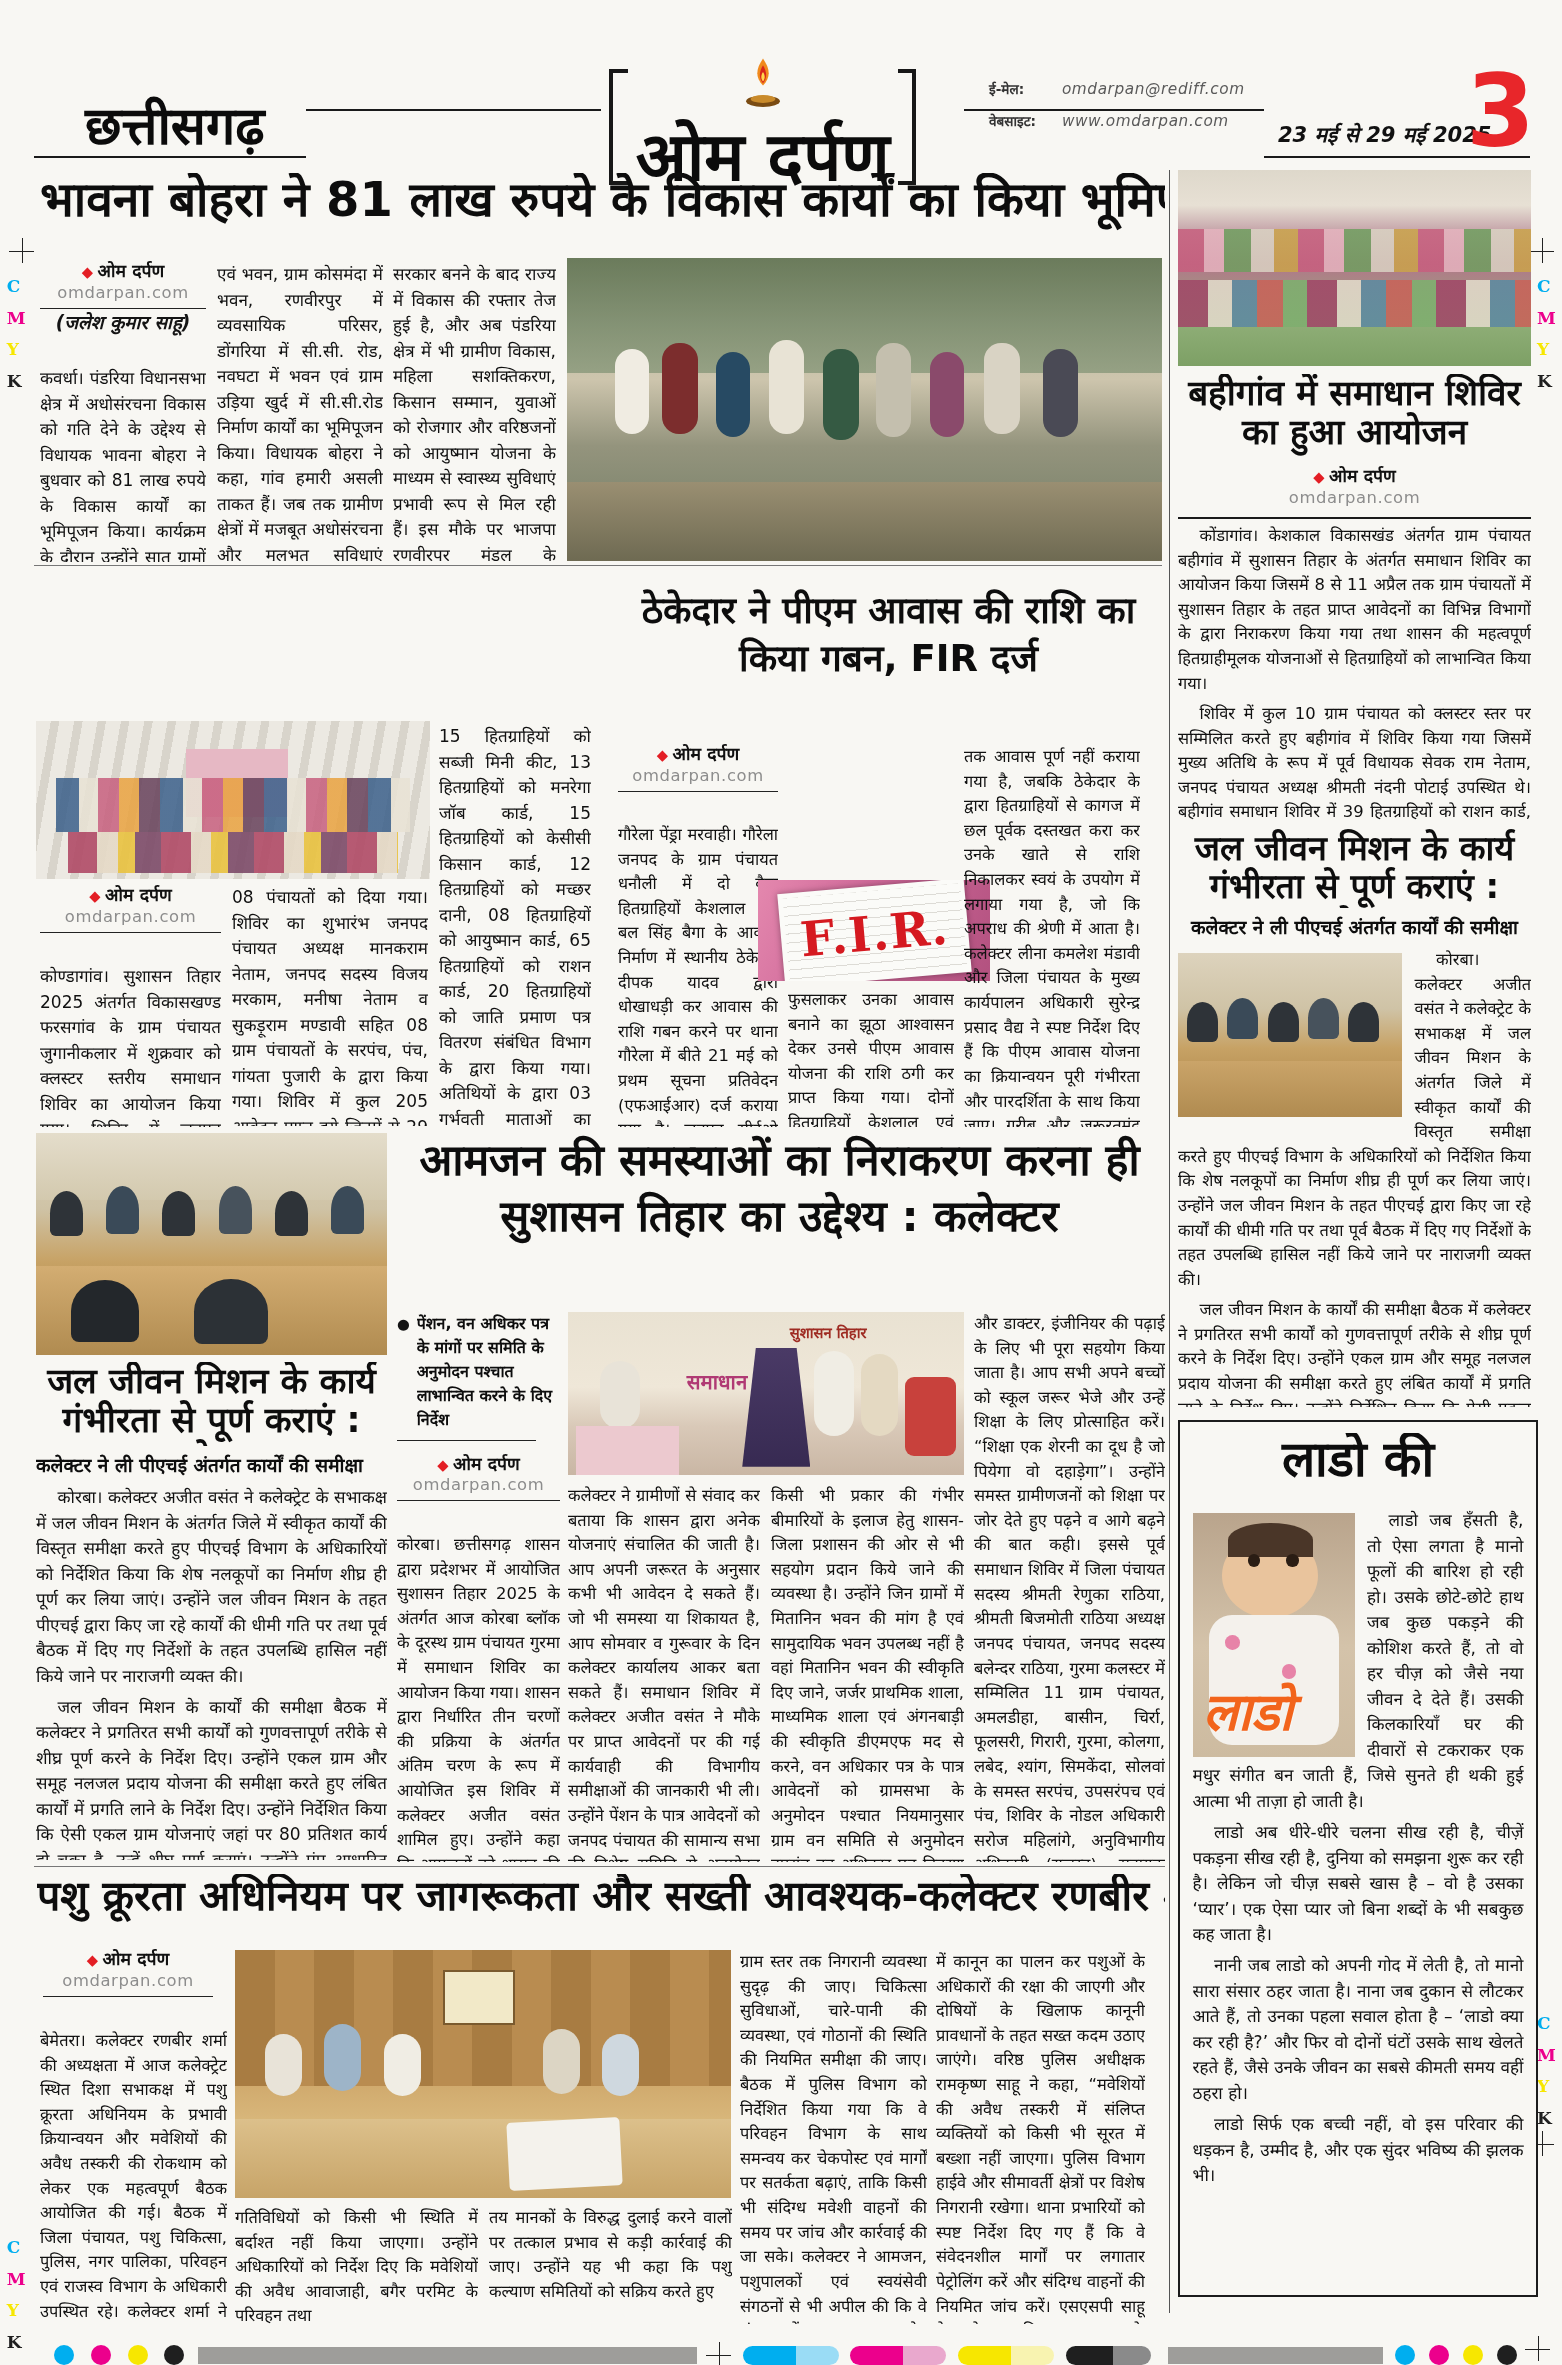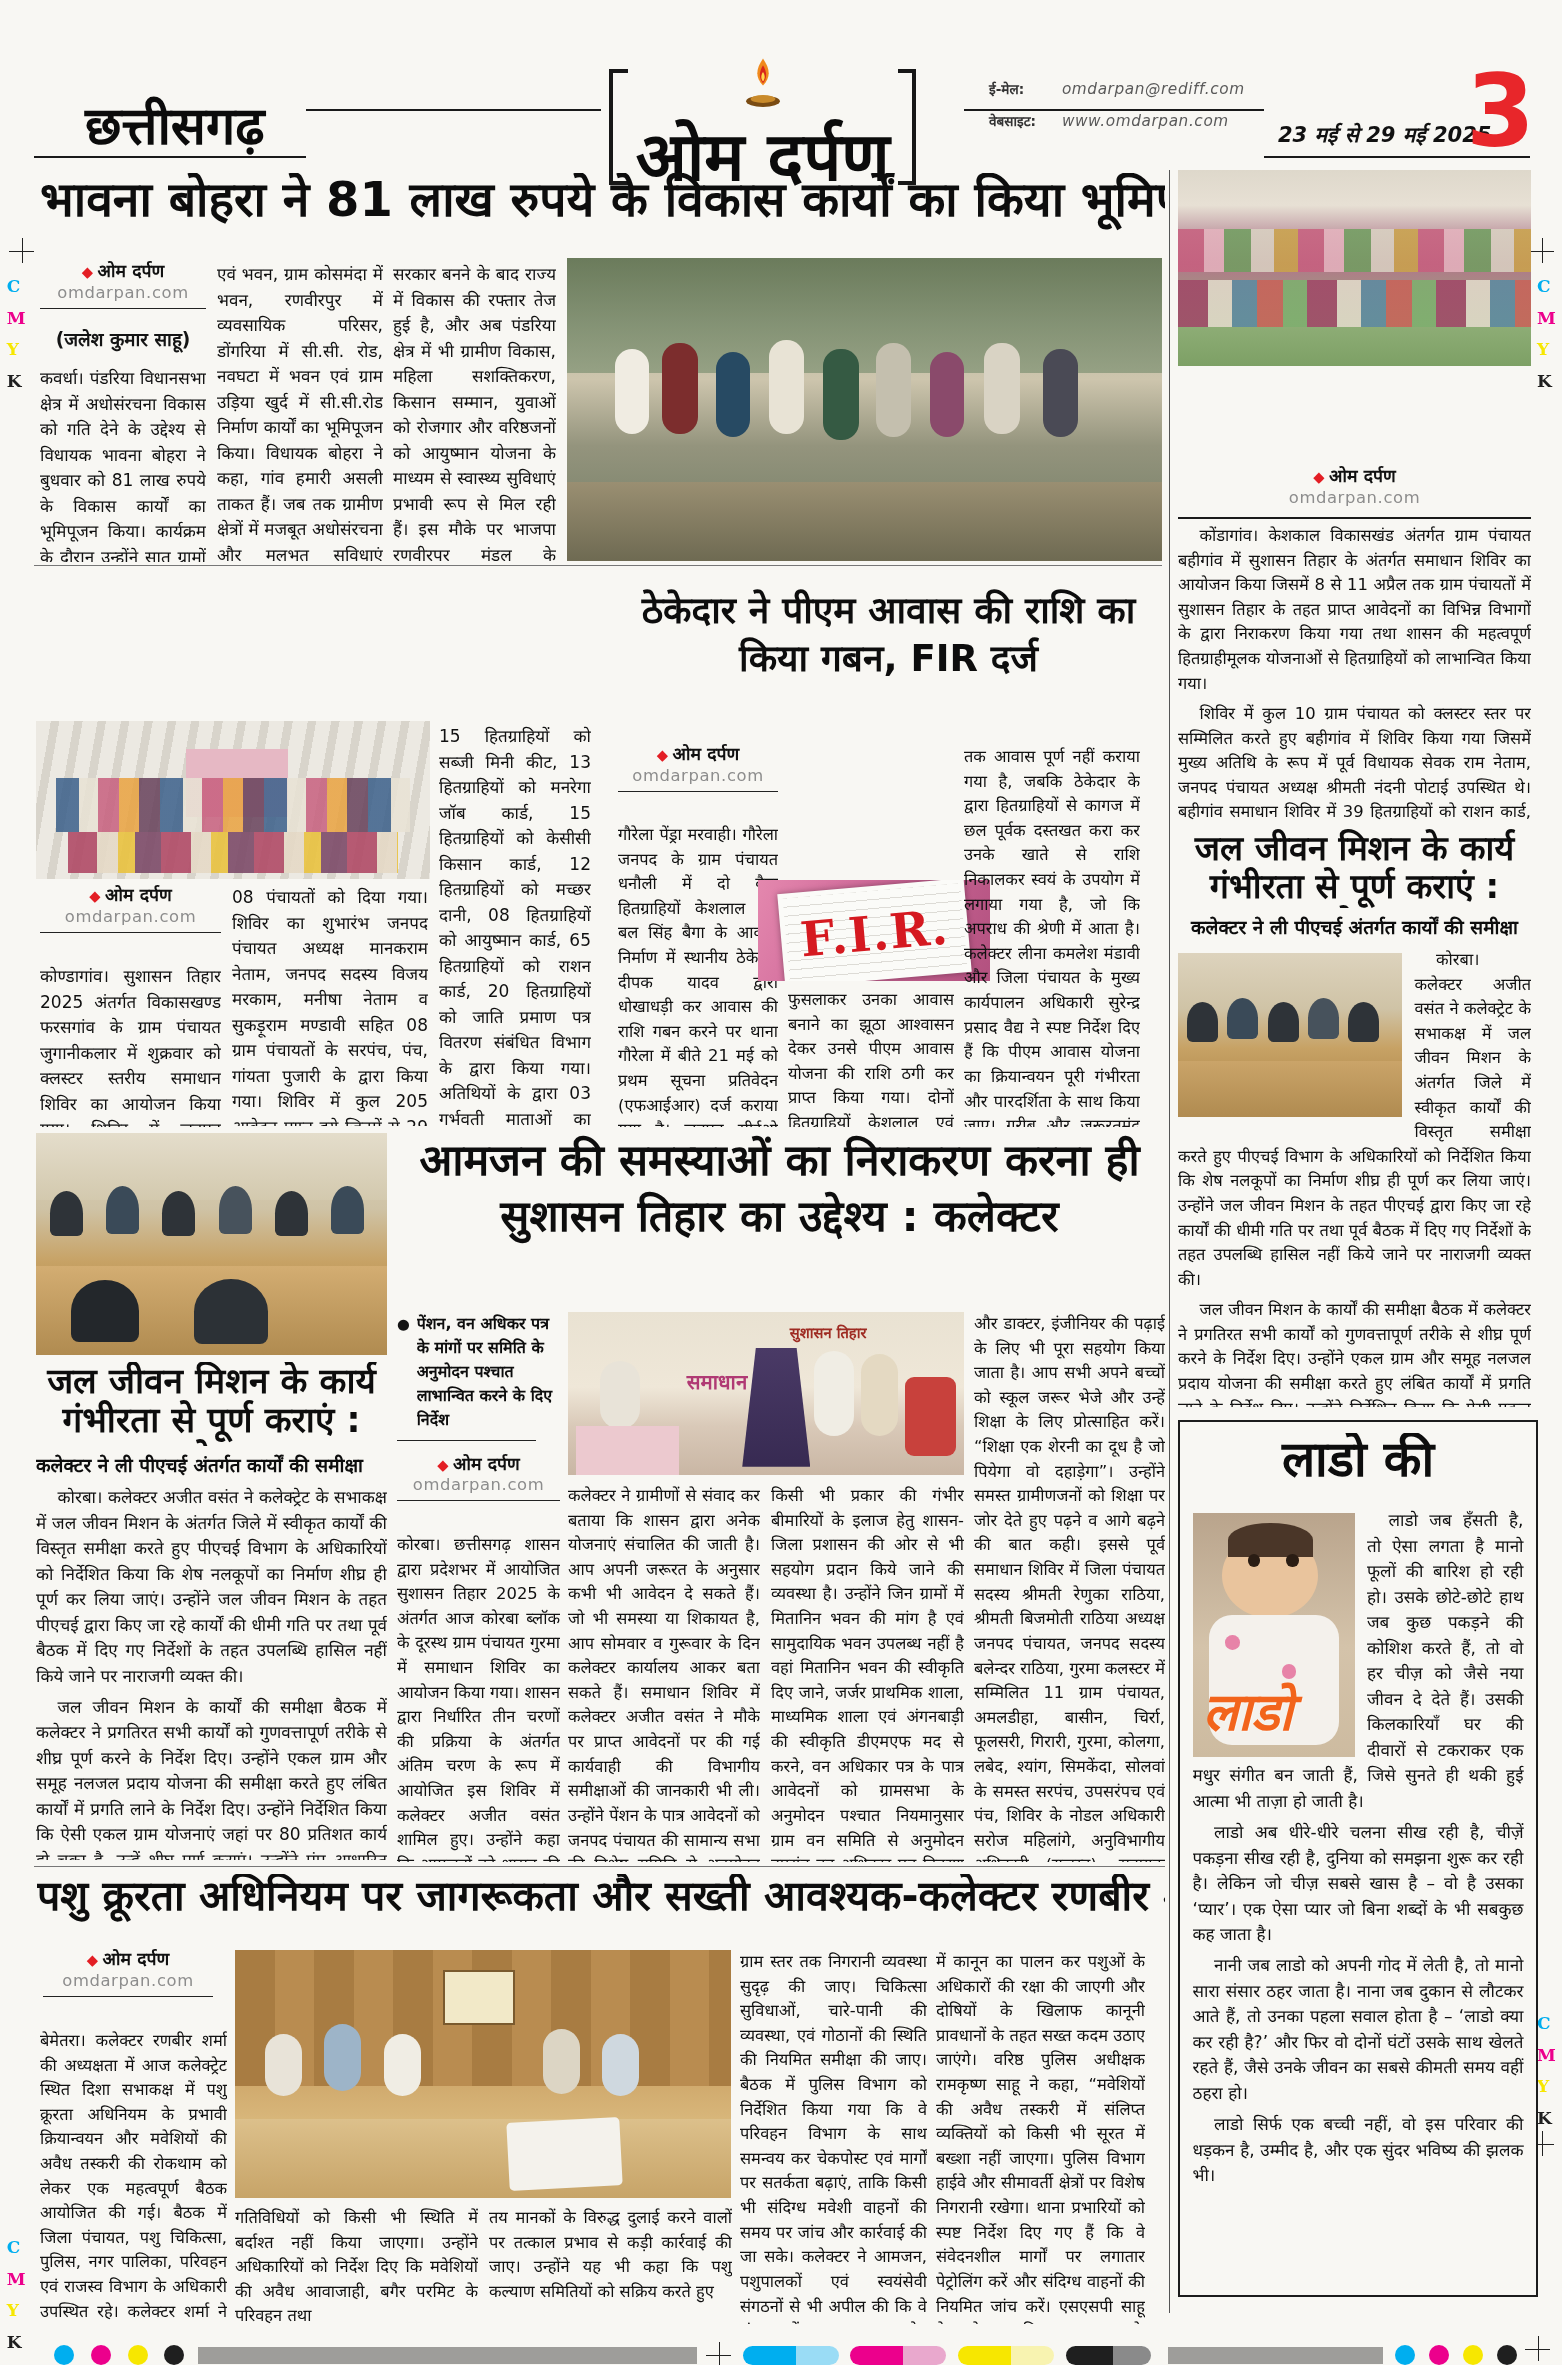--- a/index.html
+++ b/index.html
@@ -132,21 +132,21 @@
   <div class="rule" style="left:1264px;top:156px;width:266px;height:2.3px;"></div>
 
   <div class="headline one-line" style="left:40px;top:173px;width:1125px;font-size:48px;height:68px;">भावना बोहरा ने 81 लाख रुपये के विकास कार्यों का किया भूमिपूजन</div>
 
   <div class="abs" style="left:40px;top:261px;width:166px;">
     <div class="byline">
       <span class="diamond">◆</span><span class="brand">ओम दर्पण</span>
       <div class="site">omdarpan.com</div>
       <div class="underl"></div>
     </div>
-    <div style="text-align:center;font-weight:700;font-size:18.7px;margin-top:17px;">(जलेश कुमार साहू)</div>
+    <div style="text-align:center;font-weight:700;font-size:18.7px;margin-top:0;font-style:italic;">(जलेश कुमार साहू)</div>
   </div>
   <div class="body-text" style="left:40px;top:366px;width:166px;height:196px;">कवर्धा। पंडरिया विधानसभा क्षेत्र में अधोसंरचना विकास को गति देने के उद्देश्य से विधायक भावना बोहरा ने बुधवार को 81 लाख रुपये के विकास कार्यों का भूमिपूजन किया। कार्यक्रम के दौरान उन्होंने सात ग्रामों में सामुदायिक भवन, नाली, शौचालय, सीसी रोड और व्यवसायिक परिसर निर्माण जैसी योजनाओं का शुभारंभ किया। इस दौरान उन्होंने ग्राम गोरखपुर कला में सामुदायिक भवन, सुरजपुरा में नाली, शौचालय</div>
   <div class="body-text" style="left:217px;top:262px;width:166px;height:299px;">एवं भवन, ग्राम कोसमंदा में भवन, रणवीरपुर में व्यवसायिक परिसर, डोंगरिया में सी.सी. रोड, नवघटा में भवन एवं ग्राम उड़िया खुर्द में सी.सी.रोड निर्माण कार्यों का भूमिपूजन किया। विधायक बोहरा ने कहा, गांव हमारी असली ताकत हैं। जब तक ग्रामीण क्षेत्रों में मजबूत अधोसंरचना और मूलभूत सुविधाएं उपलब्ध नहीं होंगी, तब तक संपूर्ण विकास अधूरा रहेगा। हमारी प्राथमिकता है कि हर गांव में विकास की रोशनी पहुँचे और हर नागरिक को बुनियादी सुविधाएं उपलब्ध हों। उन्होंने आगे कहा कि भाजपा</div>
   <div class="body-text" style="left:393px;top:262px;width:163px;height:299px;">सरकार बनने के बाद राज्य में विकास की रफ्तार तेज हुई है, और अब पंडरिया क्षेत्र में भी ग्रामीण विकास, महिला सशक्तिकरण, किसान सम्मान, युवाओं को रोजगार और वरिष्ठजनों को आयुष्मान योजना के माध्यम से स्वास्थ्य सुविधाएं प्रभावी रूप से मिल रही हैं। इस मौके पर भाजपा रणवीरपुर मंडल के पदाधिकारी, कार्यकर्ता, जनप्रतिनिधि और बड़ी संख्या में ग्रामीणजन उपस्थित रहे। विधायक ने सभी से अपील की कि वे सरकार की योजनाओं का लाभ लें और निर्माण कार्यों की निगरानी में सक्रिय भागीदारी निभाएं।</div>
 
   <div class="photo ph-crowd" style="left:567px;top:258px;width:595px;height:303px;">
     <div class="shape" style="left:0;top:0;width:100%;height:38%;background:linear-gradient(180deg,#5f7050,#88987a);opacity:.8;"></div>
     <div class="shape" style="left:8%;top:30%;width:34px;height:85px;border-radius:17px;background:#f0ece2;"></div>
     <div class="shape" style="left:16%;top:28%;width:36px;height:91px;border-radius:17px;background:#7c2d2d;"></div>
     <div class="shape" style="left:25%;top:31%;width:34px;height:85px;border-radius:17px;background:#274a63;"></div>
@@ -158,20 +158,21 @@
     <div class="shape" style="left:80%;top:30%;width:35px;height:88px;border-radius:17px;background:#4a4a55;"></div>
     <div class="shape" style="left:0;bottom:0;width:100%;height:26%;background:linear-gradient(180deg,#9a8f72,#6e6a52);"></div>
   </div>
 
   <div class="rule" style="left:1169px;top:170px;width:1.1px;height:2143px;background:#555;"></div>
 
   <div class="photo ph-women" style="left:1178px;top:170px;width:353px;height:196px;">
     <div class="shape" style="left:0;top:30%;width:100%;height:22%;background:repeating-linear-gradient(90deg,#c75f7e 0 26px,#e5b3be 26px 46px,#6f9e5f 46px 73px,#d9d2c2 73px 96px,#caa34a 96px 120px);opacity:.85;"></div>
     <div class="shape" style="left:0;top:56%;width:100%;height:24%;background:repeating-linear-gradient(90deg,#a04a68 0 29.5px,#e0d8c8 29.5px 54px,#5f8aa0 54px 79px,#c7645a 79px 105px,#7fae6f 105px 129px);opacity:.9;"></div>
   </div>
+  <div class="headline" style="left:1178px;top:374px;width:353px;font-size:35px;height:85px;">बहीगांव में समाधान शिविर का हुआ आयोजन</div>
   <div class="abs" style="left:1247px;top:466px;width:215px;">
     <div class="byline">
       <span class="diamond">◆</span><span class="brand">ओम दर्पण</span>
       <div class="site">omdarpan.com</div>
     </div>
   </div>
   <div class="rule" style="left:1178px;top:517px;width:353px;height:1.7px;"></div>
   <div class="body-text" style="left:1178px;top:524px;width:353px;height:298px;font-size:16.4px;">
     <p>कोंडागांव। केशकाल विकासखंड अंतर्गत ग्राम पंचायत बहीगांव में सुशासन तिहार के अंतर्गत समाधान शिविर का आयोजन किया जिसमें 8 से 11 अप्रैल तक ग्राम पंचायतों में सुशासन तिहार के तहत प्राप्त आवेदनों का विभिन्न विभागों के द्वारा निराकरण किया गया तथा शासन की महत्वपूर्ण हितग्राहीमूलक योजनाओं से हितग्राहियों को लाभान्वित किया गया।</p>
     <p>शिविर में कुल 10 ग्राम पंचायत को क्लस्टर स्तर पर सम्मिलित करते हुए बहीगांव में शिविर किया गया जिसमें मुख्य अतिथि के रूप में पूर्व विधायक सेवक राम नेताम, जनपद पंचायत अध्यक्ष श्रीमती नंदनी पोटाई उपस्थित थे। बहीगांव समाधान शिविर में 39 हितग्राहियों को राशन कार्ड, पंचायत विभाग द्वारा 26 को मनरेगा जॉब कार्ड, राजस्व विभाग द्वारा 20 को निवास प्रमाण, 20 हितग्राहियों को जाति प्रमाण पत्र और 14 किसान किताब, उद्यान विभाग द्वारा 15 किसानों को सब्जी बीज, सहकारिता विभाग द्वारा 10 किसानों को धान बीज और 09 किसान क्रेडिट कार्ड वितरित किया गया। इसी तरह महिला एवं बाल विकास विभाग द्वारा 13 हितग्राहियों का गोद भराई कार्यक्रम संपन्न कराया गया। शिविर में जिला पंचायत सदस्य कपिल नाग, श्रीमती चरनतीन राजेश नेताम, जिला पंचायत सीईओ अविनाश भोई, अनुविभागीय अधिकारी राजस्व अंकित चौहान, सीईओ जनपद केशकाल, तहसीलदार केशकाल, सभी सरपंच गण्‌उपस्थित थे।</p>

